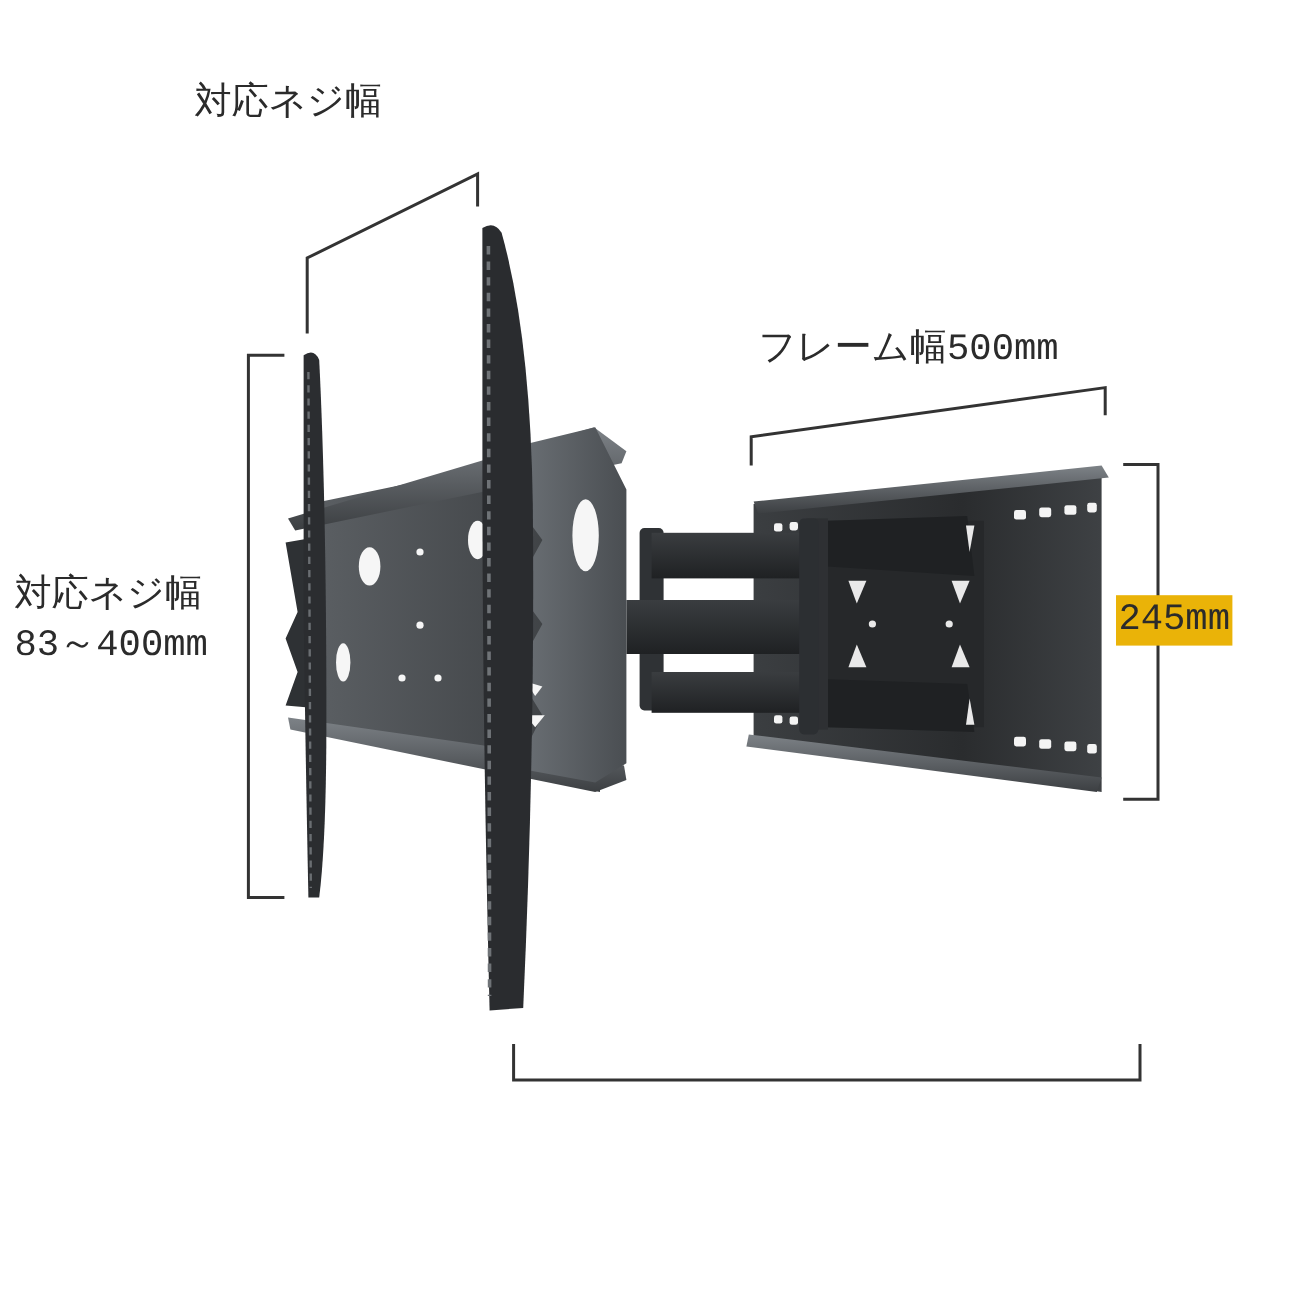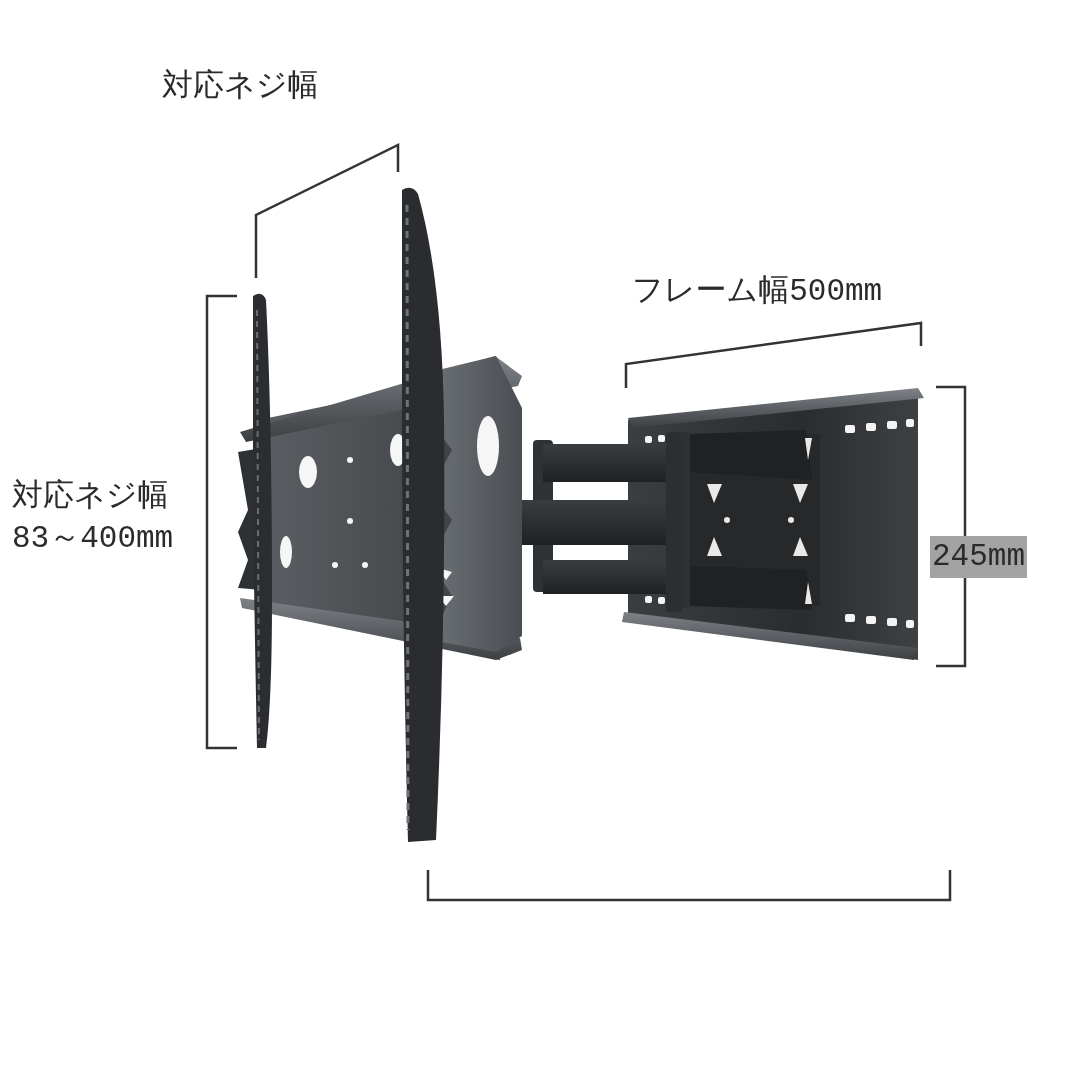--- a/index.html
+++ b/index.html
@@ -150,16 +150,16 @@
     <div>対応ネジ幅</div>
   </div>
 
   <div class="label" style="left:12px; top:476px;">
     <div>対応ネジ幅</div>
     <div>83～400mm</div>
   </div>
 
   <div class="label" style="left:608px; top:271px;margin-left:24px;">フレーム幅500mm</div>
 
-  <div class="label" style="left:930px; top:496px; background:#a3a3a3; padding:0 2px;margin-top:40px;">245mm</div>
+  <div class="label" style="left:930px; top:496px; background:#eab308; padding:0 2px;">245mm</div>
 
 
 </div>
 
 </body></html>

